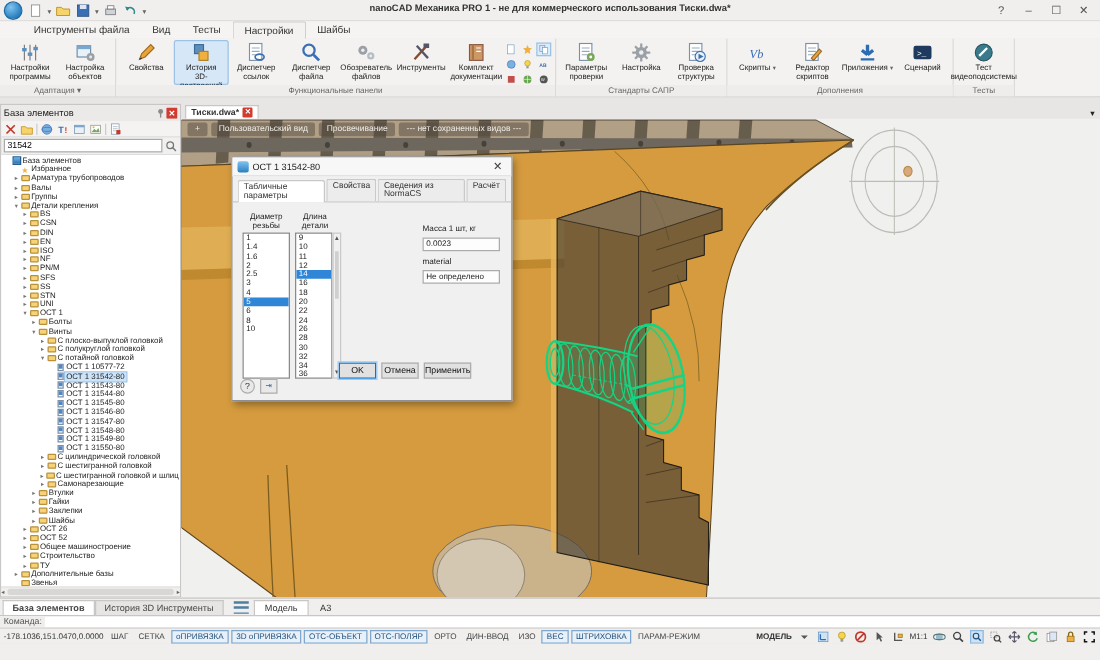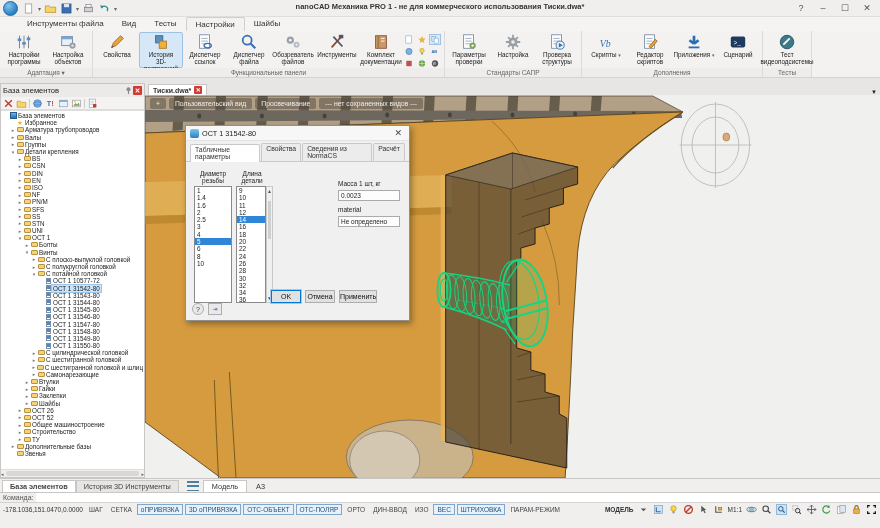--- a/index.html
+++ b/index.html
@@ -459,20 +459,29 @@
       </span>
       <span class="vsep"></span>
       <span class="ic" style="width: 11px; height: 11px;">
         <svg width="100%" height="100%" viewBox="0 0 20 20">
           <rect x="4" y="2" width="11" height="15" fill="#fff" stroke="#7a8fa8"></rect>
           <path d="M6 6h7M6 9h7M6 12h5" stroke="#9ab" stroke-width="1"></path>
           <rect x="11" y="11" width="6" height="6" fill="#c0392b"></rect>
         </svg>
       </span>
     </div>
+  <div id="sbsearch">
+    <input value="31542" style="">
+    <span class="ic">
+        <svg width="10" height="10" viewBox="0 0 12 12">
+          <circle cx="5" cy="5" r="3.2" fill="none" stroke="#777" stroke-width="1.2"></circle>
+          <path d="M7.5 7.5 L10.5 10.5" stroke="#777" stroke-width="1.4"></path>
+        </svg>
+      </span>
+  </div>
   <div id="tree">
       <div class="trow" style="padding-left: 2px;">
         <span class="exp"></span>
         <span class="tic">
           <span class="rootic"></span>
         </span>
         <span class="tlabel">База элементов</span>
       </div>
       <div class="trow" style="padding-left: 9px;">
         <span class="exp"></span>

